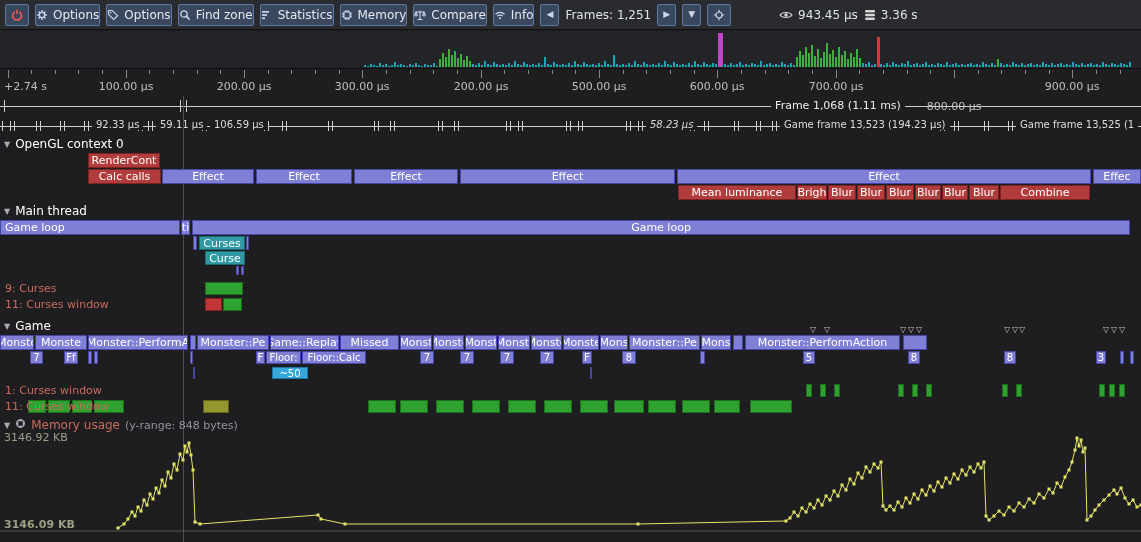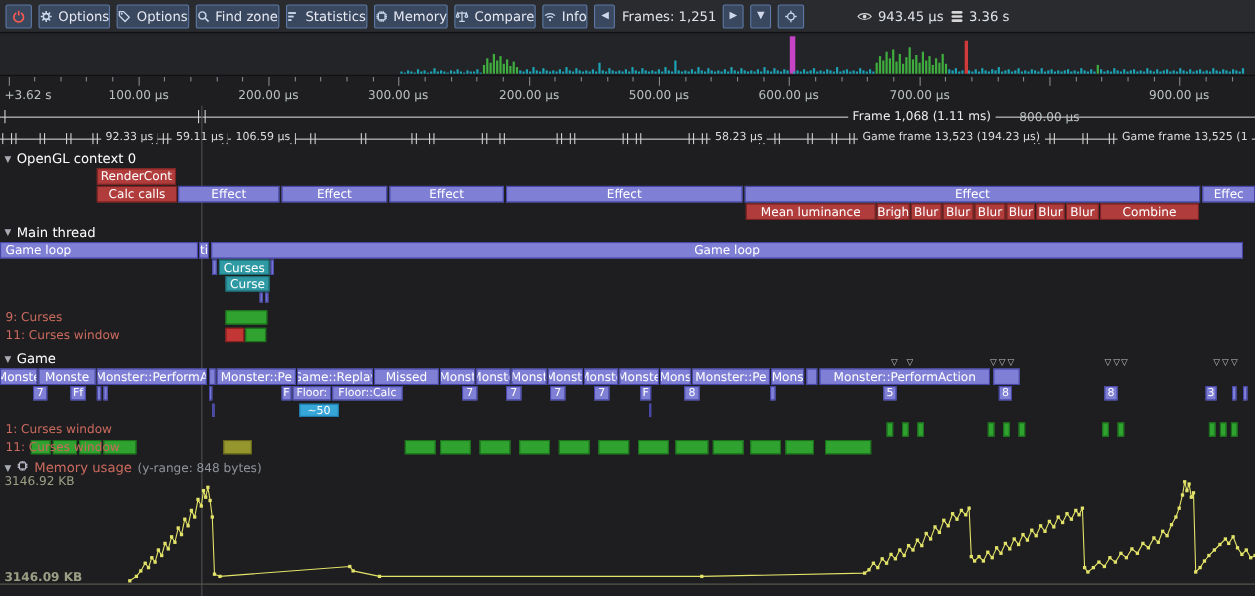--- a/index.html
+++ b/index.html
@@ -424,21 +424,21 @@
     <div class="fbar" style="position: absolute; left: 1102px; top: 62px; width: 2px; height: 5px; background: rgb(28, 163, 181);"></div>
     <div class="fbar" style="position: absolute; left: 1105px; top: 64px; width: 2px; height: 3px; background: rgb(28, 163, 181);"></div>
     <div class="fbar" style="position: absolute; left: 1108px; top: 65px; width: 2px; height: 2px; background: rgb(28, 163, 181);"></div>
     <div class="fbar" style="position: absolute; left: 1111px; top: 63px; width: 2px; height: 4px; background: rgb(28, 163, 181);"></div>
     <div class="fbar" style="position: absolute; left: 1114px; top: 64px; width: 2px; height: 3px; background: rgb(28, 163, 181);"></div>
     <div class="fbar" style="position: absolute; left: 1117px; top: 65px; width: 2px; height: 2px; background: rgb(28, 163, 181);"></div>
     <div class="fbar" style="position: absolute; left: 1120px; top: 63px; width: 2px; height: 4px; background: rgb(28, 163, 181);"></div>
     <div class="fbar" style="position: absolute; left: 1123px; top: 64px; width: 2px; height: 3px; background: rgb(28, 163, 181);"></div>
     <div class="fbar" style="position: absolute; left: 1126px; top: 65px; width: 2px; height: 2px; background: rgb(28, 163, 181);"></div>
     <div class="fbar" style="position: absolute; left: 1129px; top: 62px; width: 2px; height: 5px; background: rgb(28, 163, 181);"></div>
-    <div class="axlabel" style="position: absolute; top: 80px; left: 4px;">+3.62 s</div>
+    <div class="axlabel" style="position: absolute; top: 80px; left: 4px;">+2.74 s</div>
     <div class="axlabel" style="position: absolute; top: 80px; left: 126px; transform: translateX(-50%);">100.00 µs</div>
     <div class="axlabel" style="position: absolute; top: 80px; left: 244px; transform: translateX(-50%);">200.00 µs</div>
     <div class="axlabel" style="position: absolute; top: 80px; left: 362px; transform: translateX(-50%);">300.00 µs</div>
     <div class="axlabel" style="position: absolute; top: 80px; left: 481px; transform: translateX(-50%);">200.00 µs</div>
     <div class="axlabel" style="position: absolute; top: 80px; left: 599px; transform: translateX(-50%);">500.00 µs</div>
     <div class="axlabel" style="position: absolute; top: 80px; left: 717px; transform: translateX(-50%);">600.00 µs</div>
     <div class="axlabel" style="position: absolute; top: 80px; left: 836px; transform: translateX(-50%);">700.00 µs</div>
     <div class="axlabel" style="position: absolute; top: 80px; left: 954px; transform: translateX(-50%); margin-top: 20px;">800.00 µs</div>
     <div class="axlabel" style="position: absolute; top: 80px; left: 1072px; transform: translateX(-50%);">900.00 µs</div>
     <div class="tick" style="position: absolute; left: 8px; top: 70px; width: 1px; height: 8px;"></div>
@@ -550,21 +550,21 @@
     <div class="ftick" style="position: absolute; left: 944px; top: 121px; width: 1px; height: 10px;"></div>
     <div class="ftick" style="position: absolute; left: 954px; top: 121px; width: 1px; height: 10px;"></div>
     <div class="ftick" style="position: absolute; left: 958px; top: 121px; width: 1px; height: 10px;"></div>
     <div class="ftick" style="position: absolute; left: 984px; top: 121px; width: 1px; height: 10px;"></div>
     <div class="ftick" style="position: absolute; left: 988px; top: 121px; width: 1px; height: 10px;"></div>
     <div class="ftick" style="position: absolute; left: 1008px; top: 121px; width: 1px; height: 10px;"></div>
     <div class="ftick" style="position: absolute; left: 1012px; top: 121px; width: 1px; height: 10px;"></div>
     <div class="flabel small" style="position: absolute; left: 92px; top: 119px;">92.33 µs</div>
     <div class="flabel small" style="position: absolute; left: 156px; top: 119px;">59.11 µs</div>
     <div class="flabel small" style="position: absolute; left: 210px; top: 119px;">106.59 µs</div>
-    <div class="flabel small" style="position: absolute; left: 646px; top: 119px;">58.23 µs</div>
+    <div class="flabel small" style="position: absolute; left: 646px; top: 119px; font-style: italic;">58.23 µs</div>
     <div class="flabel small" style="position: absolute; left: 780px; top: 119px;">Game frame 13,523 (194.23 µs)</div>
     <div class="flabel small" style="position: absolute; left: 1016px; top: 119px;">Game frame 13,525 (1</div>
     <div class="vline" style="position: absolute; left: 183px; top: 96px; width: 1px; height: 446px;"></div>
     <div class="sechdr" style="position: absolute; left: 4px; top: 137px;">
       <span class="tri">▼</span>
       <span>OpenGL context 0</span>
     </div>
     <div class="zone" style="position: absolute; left: 88px; top: 153px; width: 72px; height: 15px; background: rgb(176, 60, 60); border-color: rgb(124, 34, 34);">RenderCont</div>
     <div class="zone" style="position: absolute; left: 88px; top: 169px; width: 73px; height: 15px; background: rgb(176, 60, 60); border-color: rgb(124, 34, 34);">Calc calls</div>
     <div class="zone" style="position: absolute; left: 162px; top: 169px; width: 92px; height: 15px; background: rgb(127, 127, 214); border-color: rgb(70, 70, 168);">Effect</div>

